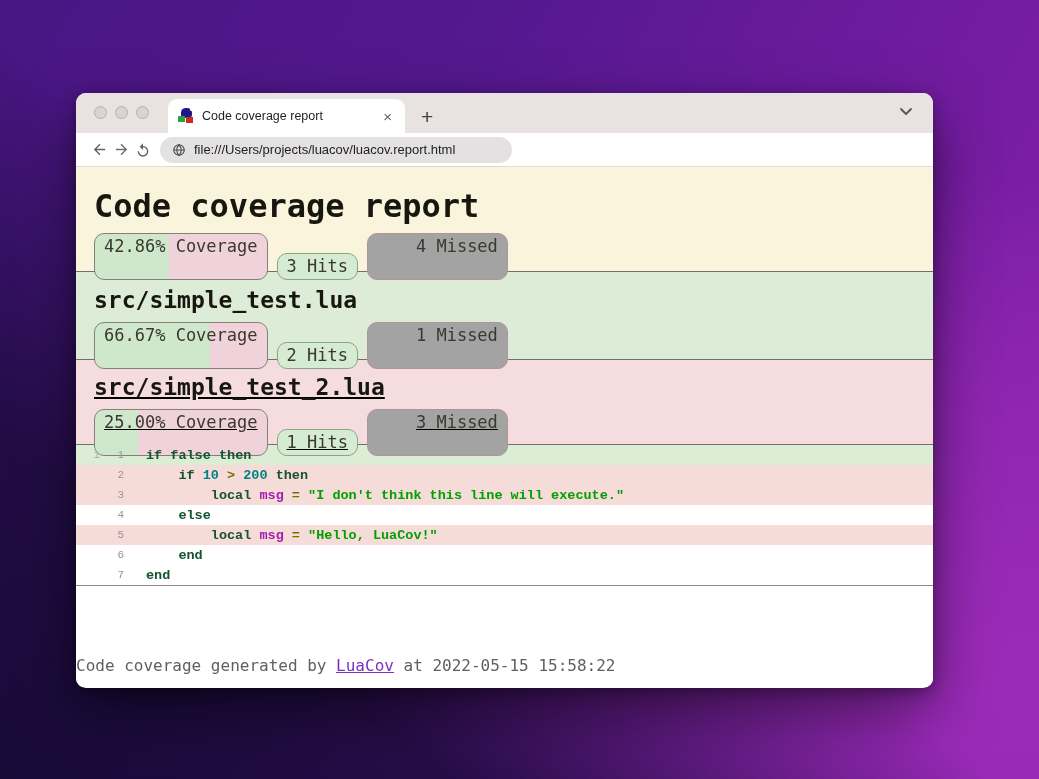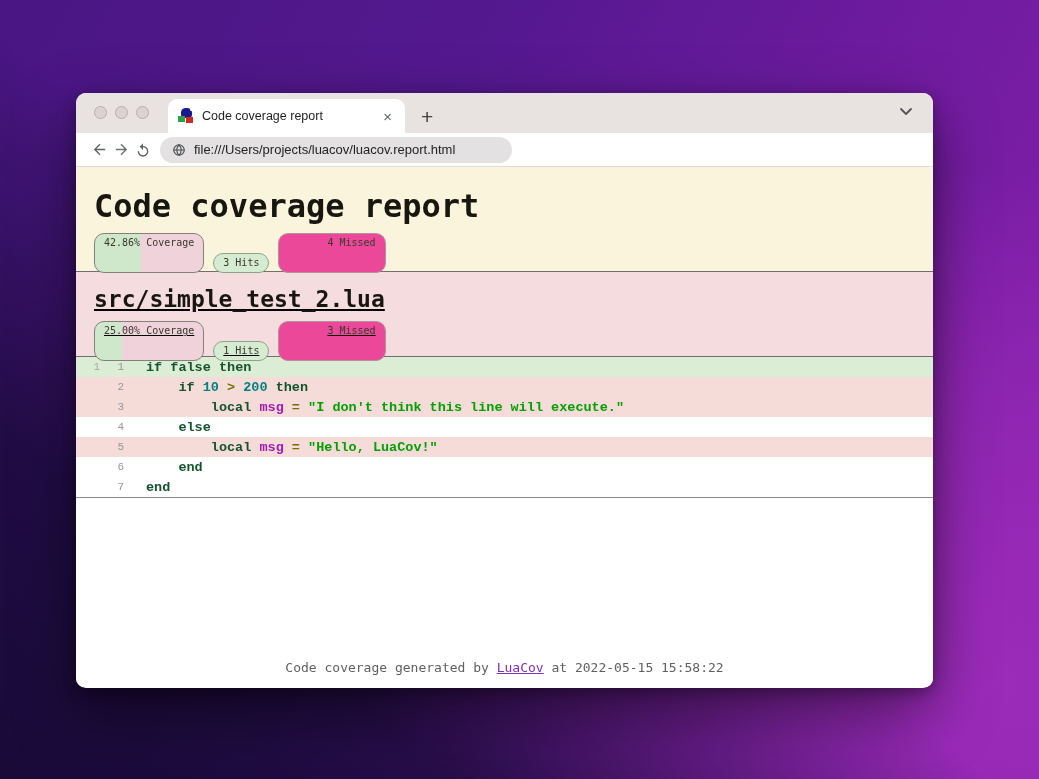--- a/index.html
+++ b/index.html
@@ -57,46 +57,46 @@
   .sec{ padding-left:18px; }
   .sec-header{ height:104px; background:#faf4dc; padding-top:22px; }
   .sec-file1 { height:88px;  background:#dcecd6; border-top:1px solid #6f6f6f; padding-top:15px; }
   .sec-file2 { height:85px;  background:#f5dcdf; border-top:1px solid #6f6f6f; padding-top:14px;text-decoration:underline; }
 
   .h1{ font-size:32px; font-weight:bold; color:#17160f; letter-spacing:0; line-height:1.1; }
   .h2{ font-size:23px; font-weight:bold; color:#17160f; line-height:1.15; }
 
   .badges{ display:flex; gap:9px; margin-top:9px; }
   .badge{
-    font-size:10px; color:#3a382f; line-height:1;
+    font-size:17px; color:#3a382f; line-height:1;
     padding:4px 9px 4px; border:1px solid #85807a; border-radius:10px; white-space:nowrap;
   }
   .badge.hits  { background:#d5ecd2; border-color:#8ba486;margin-top:20px; }
-  .badge.missed{ background:#ec4899; border-color:#b2939c;padding-left:48px; }
+  .badge.missed{ background:#a3a3a3; border-color:#b2939c;padding-left:48px; }
 
   
   .code{ border-top:1px solid #6f6f6f; border-bottom:1px solid #8a8a8a; font-family:"Liberation Mono", monospace; }
   .cline{ height:20px; display:flex; align-items:center; }
   .cline.hit  { background:#dcedd5; }
   .cline.miss { background:#f6dcd8; }
   .cline.plain{ background:#ffffff; }
   .gut-hits{ width:24px; text-align:right; font-size:11px; color:#a8a8a8; flex:none; }
   .gut-num { width:24px; text-align:right; font-size:11px; color:#969696; flex:none; }
   .csrc{ padding-left:22px; font-size:13.5px; font-weight:bold; white-space:pre; color:#222; }
   .tok-kw { color:#14532d; }
   .tok-num{ color:#008080; }
   .tok-op { color:#727200; }
   .tok-str{ color:#00a000; }
   .tok-id { color:#a21caf; }
   .tok-pl { color:#222; }
 
   
   .footer{
-    position:absolute; left:0; right:0; bottom:12px; text-align:center;
-    font-size:13px; color:#5f5f5f;
+    position:absolute; left:0; right:0; bottom:12px; text-align:left;
+    font-size:16px; color:#5f5f5f;
   }
   .footer a{ color:#7b2fbe; text-decoration:underline; }
 
   svg{ display:block; }
 </style>
 </head>
 <body>
 
 <div class="window">
 
@@ -153,20 +153,28 @@
 
     <div class="sec sec-header">
       <div class="h1">Code coverage report</div>
       <div class="badges">
         <span class="badge coverage" style="background: linear-gradient(90deg, rgb(207, 232, 204) 42.86%, rgb(240, 210, 218) 42.86%);">42.86% Coverage</span>
         <span class="badge hits">3 Hits</span>
         <span class="badge missed">4 Missed</span>
       </div>
     </div>
 
+    <div class="sec sec-file1">
+      <div class="h2">src/simple_test.lua</div>
+      <div class="badges">
+        <span class="badge coverage" style="background: linear-gradient(90deg, rgb(207, 232, 204) 66.67%, rgb(240, 210, 218) 66.67%);">66.67% Coverage</span>
+        <span class="badge hits">2 Hits</span>
+        <span class="badge missed">1 Missed</span>
+      </div>
+    </div>
 
     <div class="sec sec-file2">
       <div class="h2">src/simple_test_2.lua</div>
       <div class="badges">
         <span class="badge coverage" style="background: linear-gradient(90deg, rgb(207, 232, 204) 25%, rgb(240, 210, 218) 25%);">25.00% Coverage</span>
         <span class="badge hits">1 Hits</span>
         <span class="badge missed">3 Missed</span>
       </div>
     </div>
 

